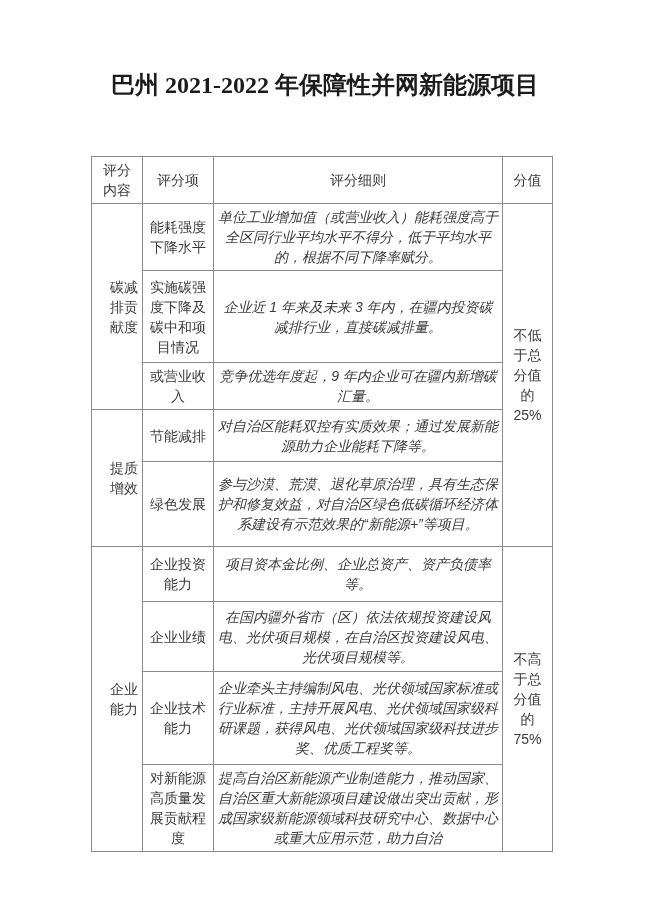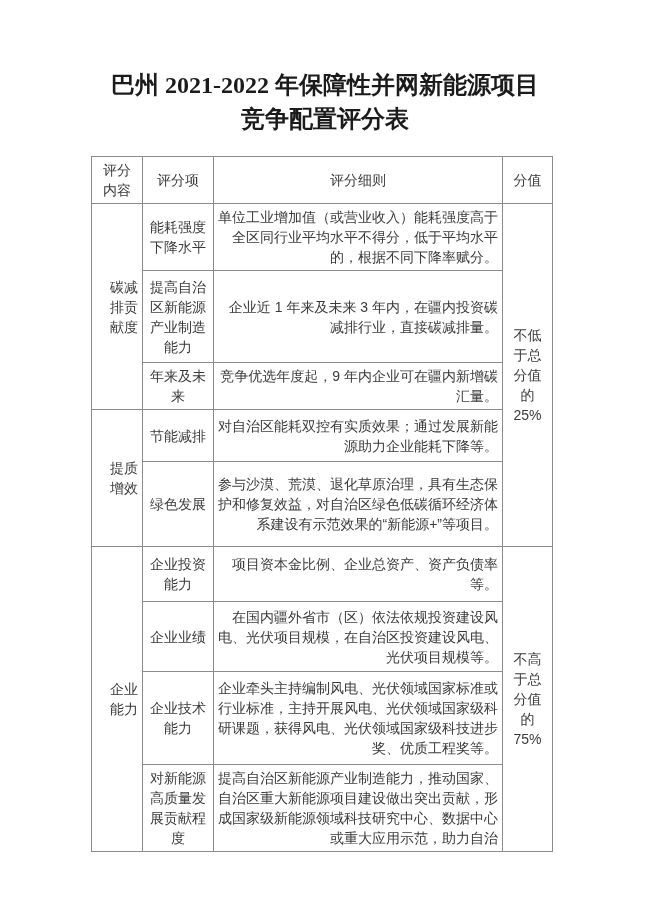--- a/index.html
+++ b/index.html
@@ -48,22 +48,23 @@
   th.h-cell { text-align: center; white-space: pre-line; }
   td.c-group {
     text-align: right;
     white-space: pre-line;
   }
   td.c-item {
     text-align: center;
     padding: 3px 4px;
   }
   td.c-detail {
-    text-align: right;
+    text-align: center;
     padding: 3px 8px;
+    font-style: italic;
   }
   td.c-score {
     text-align: center;
     white-space: pre-line;
     padding: 3px 6px;
   }
   tr.rh  { height: 47px; }
   tr.r1  { height: 62px; }
   tr.r2  { height: 92px; }
   tr.r3  { height: 45px; }
@@ -74,21 +75,20 @@
   tr.r8  { height: 93px; }
   tr.r9  { height: 86px; }
 </style>
 </head>
 <body>
 
 <div class="page">
 
   <div class="doc-title">
     <div>巴州 2021-2022 年保障性并网新能源项目</div>
-    <div>竞争配置评分表</div>
   </div>
 
   <div class="score-table-wrap">
     <table class="score-table">
       <colgroup>
         <col style="width:51px">
         <col style="width:71px">
         <col style="width:289px">
         <col style="width:50px">
       </colgroup>
@@ -109,26 +109,26 @@
         <td class="c-item">能耗强度下降水平</td>
         <td class="c-detail">单位工业增加值（或营业收入）能耗强度高于全区同行业平均水平不得分，低于平均水平的，根据不同下降率赋分。</td>
         <td class="c-score" rowspan="5">不低
 于总
 分值
 的
 25%</td>
       </tr>
 
       <tr class="r2">
-        <td class="c-item">提高自治区新能源产业制造能力</td>
+        <td class="c-item">实施碳强度下降及碳中和项目情况</td>
         <td class="c-detail">企业近 1 年来及未来 3 年内，在疆内投资碳减排行业，直接碳减排量。</td>
       </tr>
 
       <tr class="r3">
-        <td class="c-item">年来及未来</td>
+        <td class="c-item">或营业收入</td>
         <td class="c-detail">竞争优选年度起，9 年内企业可在疆内新增碳汇量。</td>
       </tr>
 
       <tr class="r4">
         <td class="c-group" rowspan="2">提质
 增效</td>
         <td class="c-item">节能减排</td>
         <td class="c-detail">对自治区能耗双控有实质效果；通过发展新能源助力企业能耗下降等。</td>
       </tr>
 

